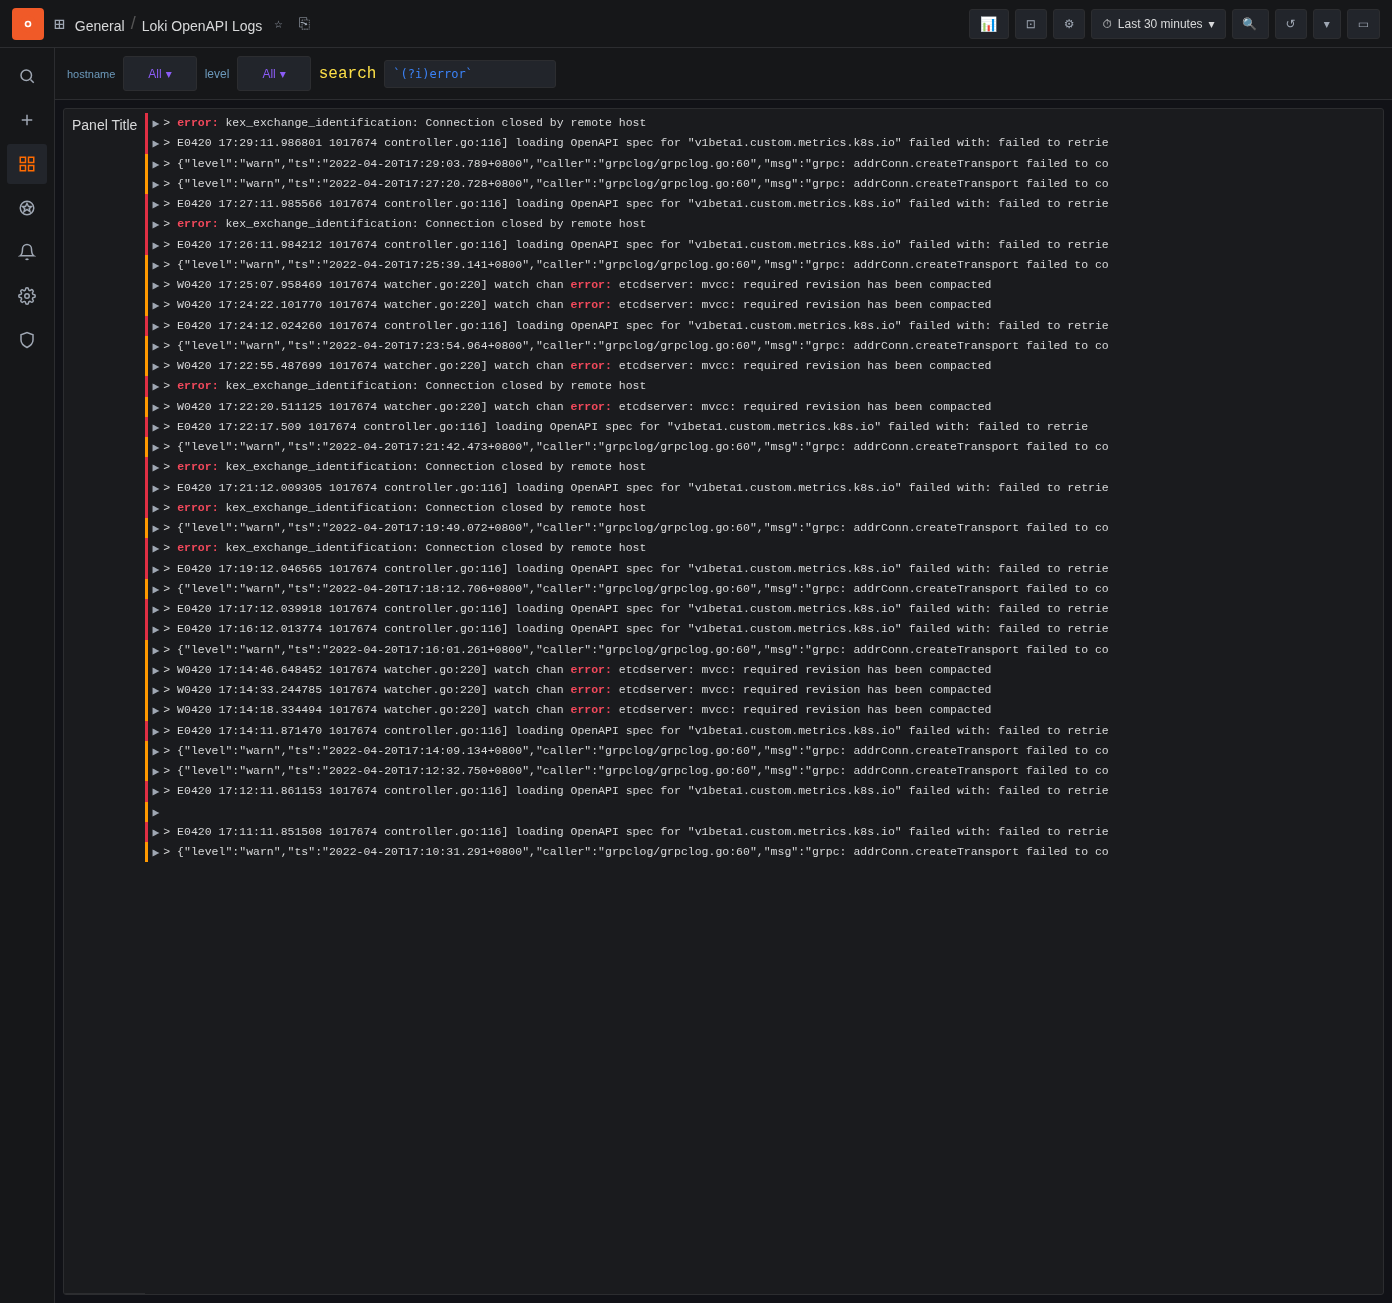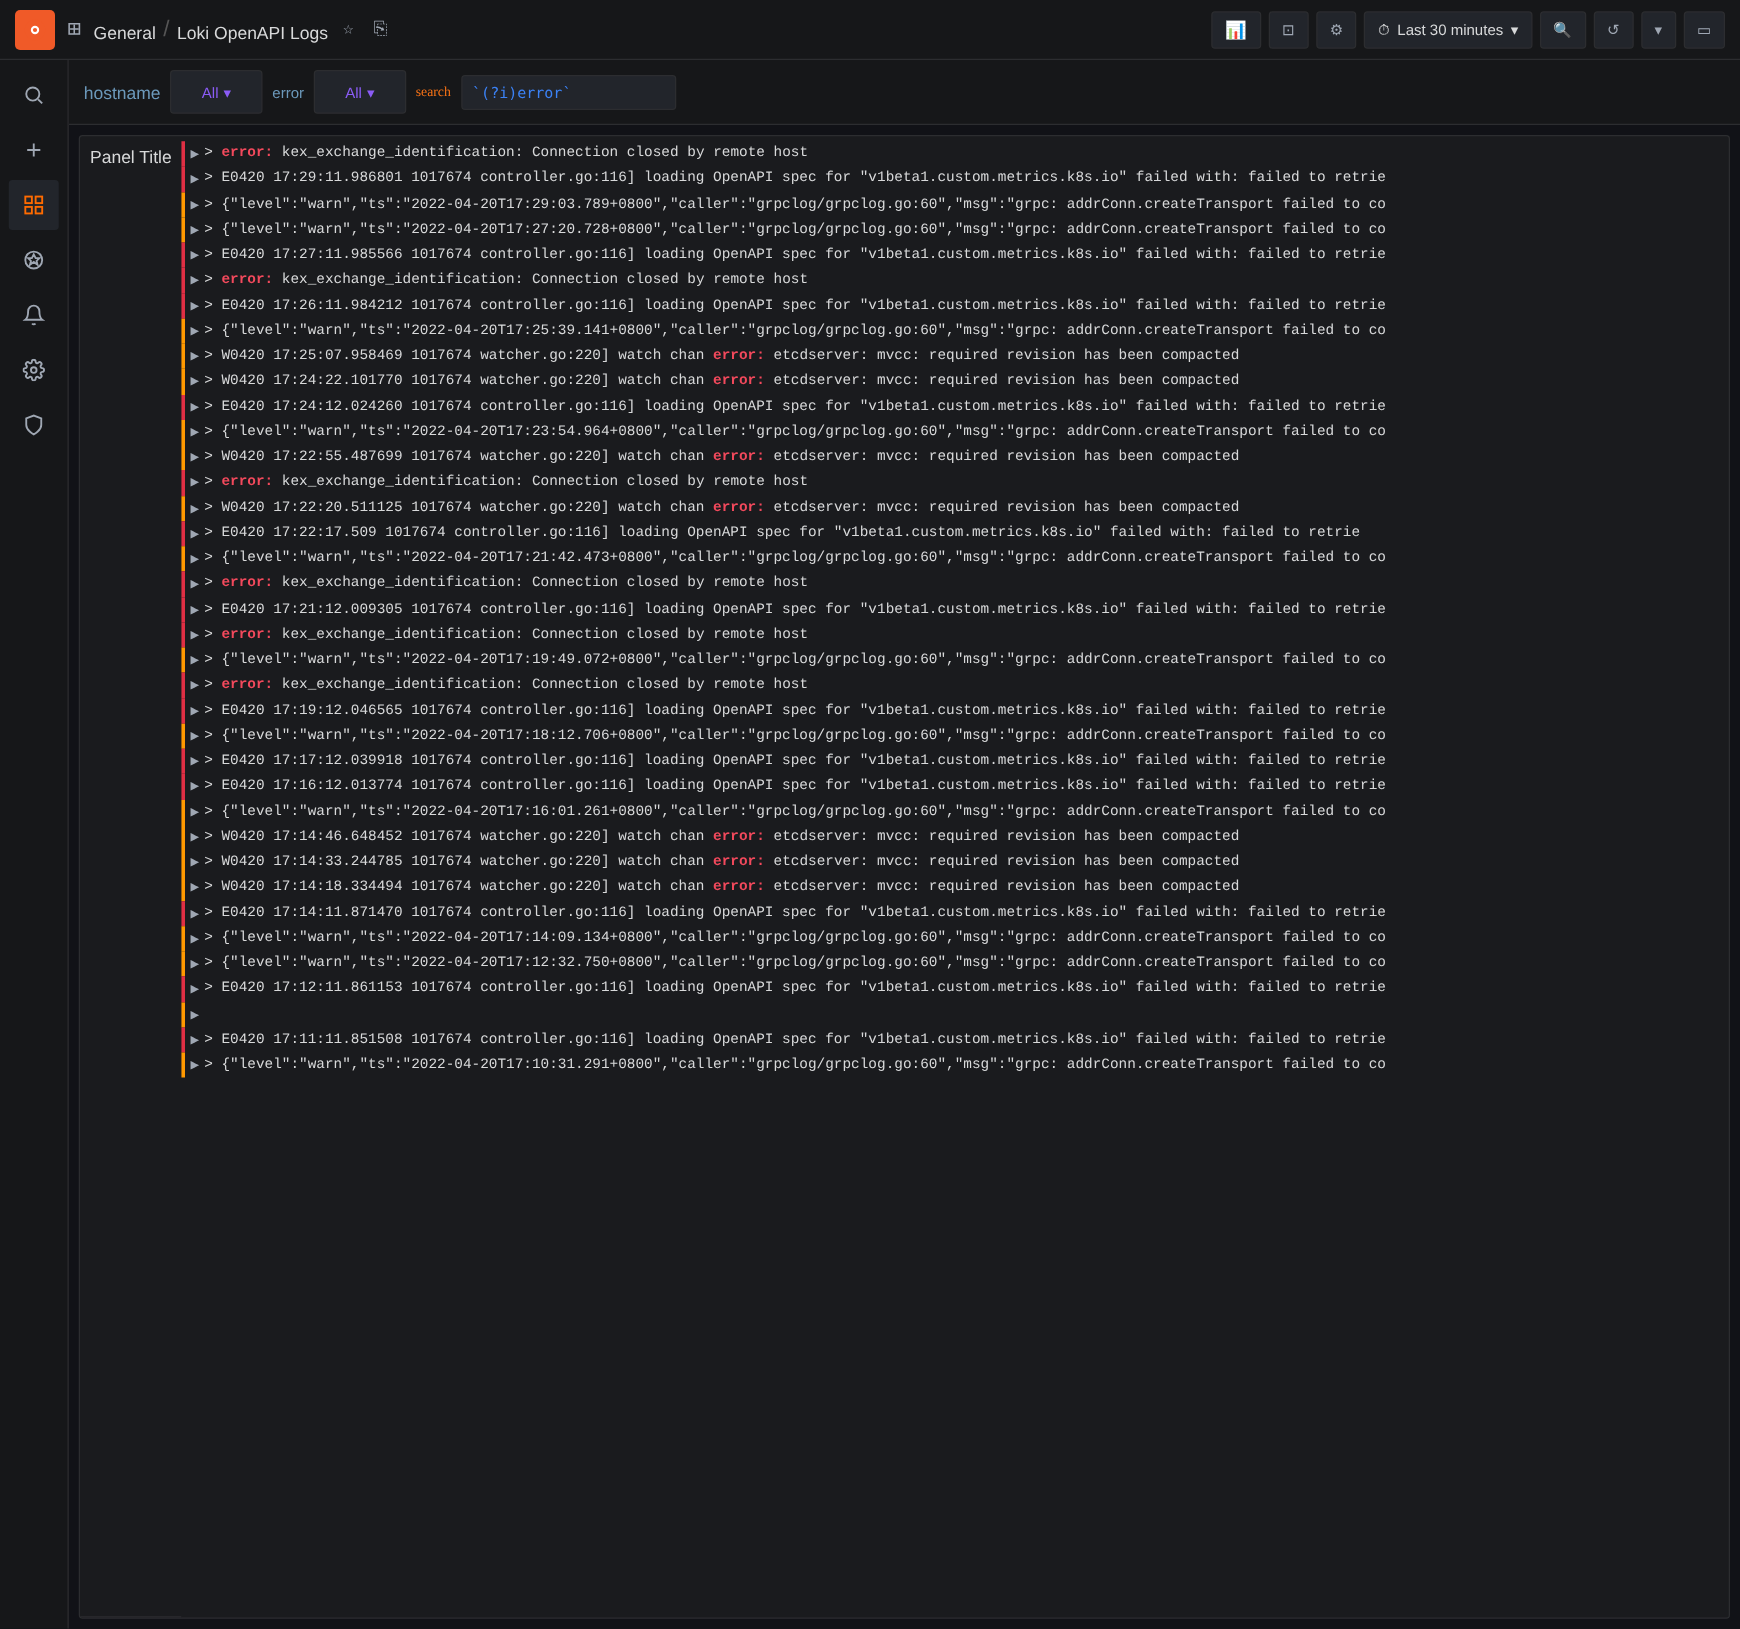--- a/index.html
+++ b/index.html
@@ -319,31 +319,31 @@
     <div class="sidebar-item">
       <svg width="18" height="18" viewBox="0 0 24 24" fill="none" stroke="currentColor" stroke-width="2">
         <path d="M12 22s8-4 8-10V5l-8-3-8 3v7c0 6 8 10 8 10z"></path>
       </svg>
     </div>
   </div>
 
   <div class="main-content">
 
     <div class="filter-bar">
-      <span class="filter-label" style="font-family:sans-serif;font-size:14px;color:#6c99bb;">hostname</span>
+      <span class="filter-label" style="font-family:sans-serif;font-size:11px;color:#6c99bb;">hostname</span>
       <div class="filter-select">
         <span>All</span>
         <span>▾</span>
       </div>
-      <span class="filter-label" style="font-family:sans-serif;font-size:12px;color:#6c99bb;">error</span>
+      <span class="filter-label" style="font-family:sans-serif;font-size:12px;color:#6c99bb;">level</span>
       <div class="filter-select">
         <span>All</span>
         <span>▾</span>
       </div>
-      <span class="filter-label" style="font-family:Liberation Serif, serif;font-size:11px;color:#f97316;">search</span>
+      <span class="filter-label" style="font-family:Liberation Mono, monospace;font-size:16px;color:#fde047;">search</span>
       <input class="filter-input" type="text" value="`(?i)error`" style="">
     </div>
 
     <div class="panel">
       <div class="panel-header">Panel Title</div>
       <div class="log-container" id="log-container">
       <div class="log-row level-error">
             <span class="log-expand">▶</span>
             <span class="log-text">&gt; <span class="highlight-error">error:</span> kex_exchange_identification: Connection closed by remote host</span>
           </div>

